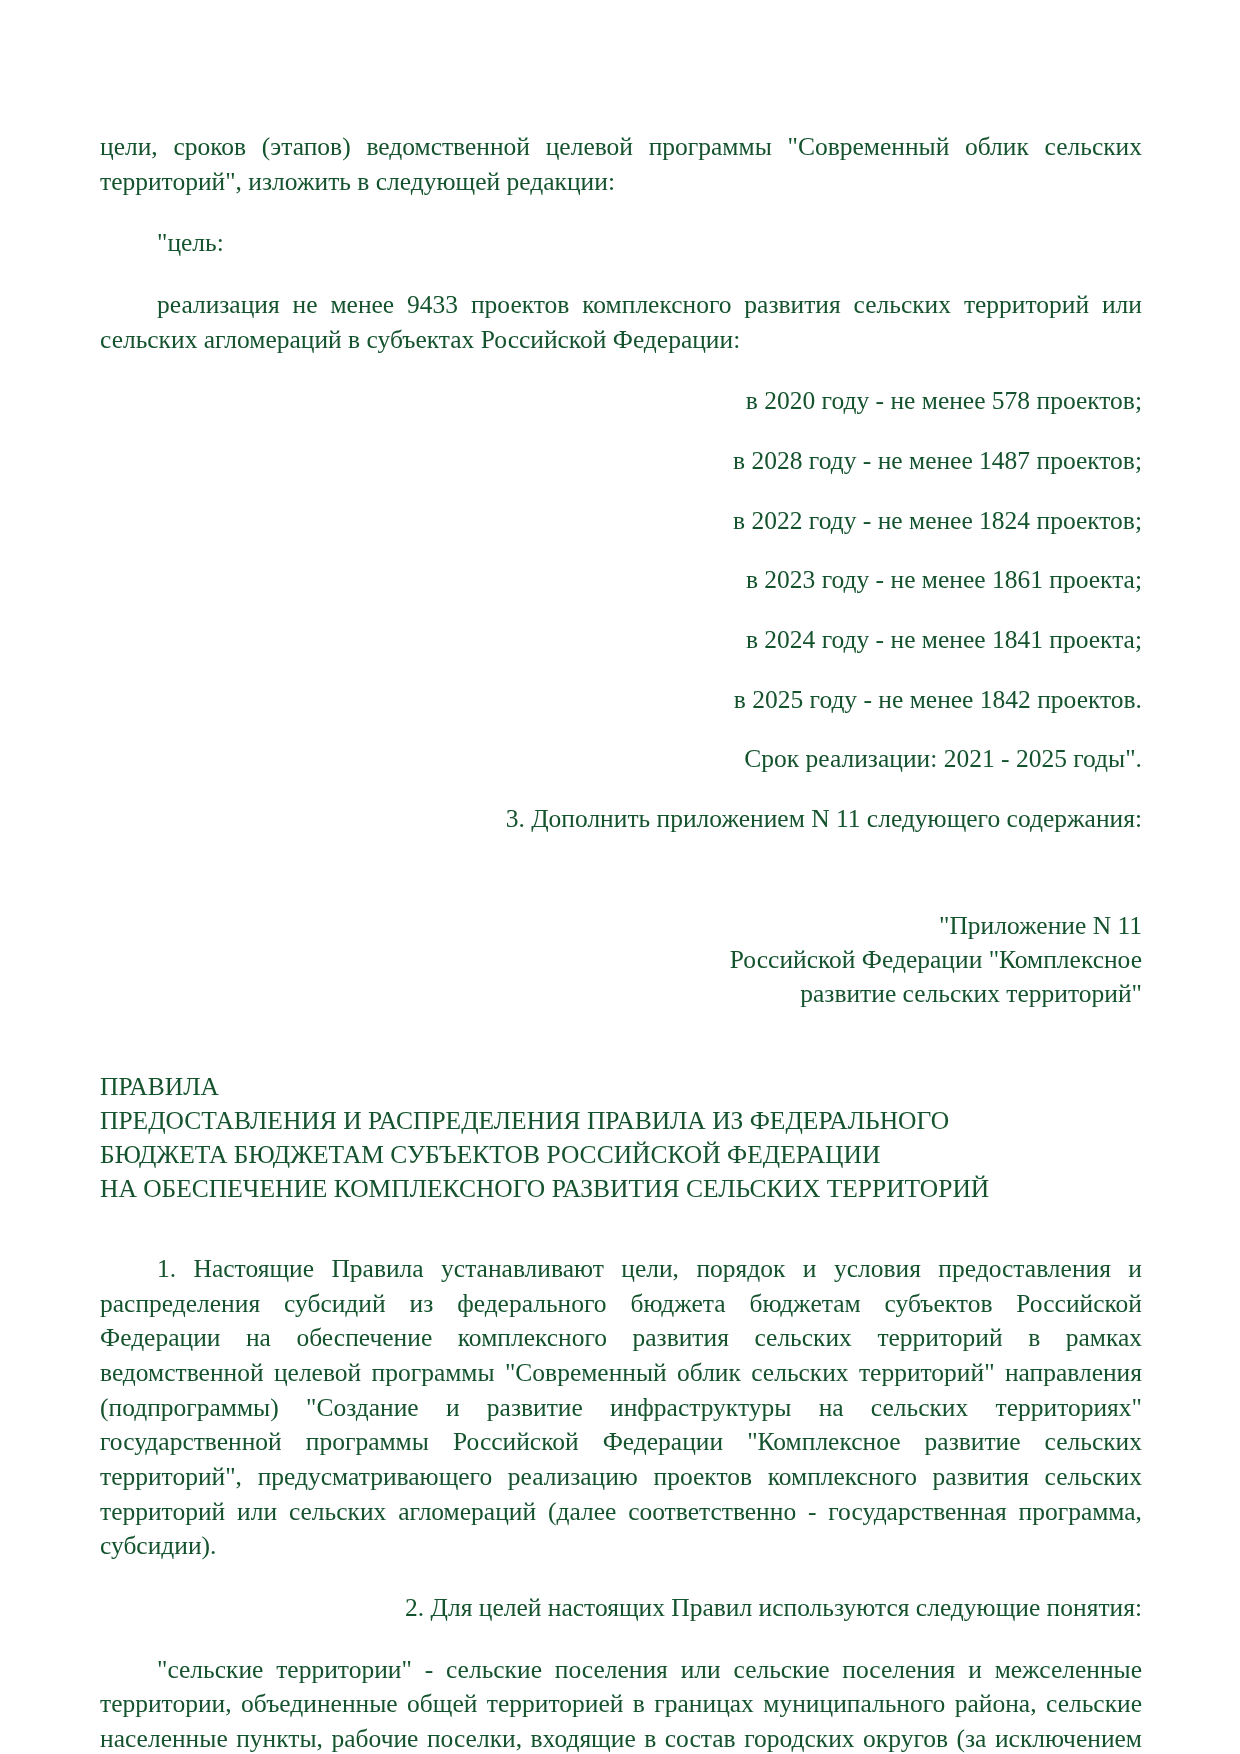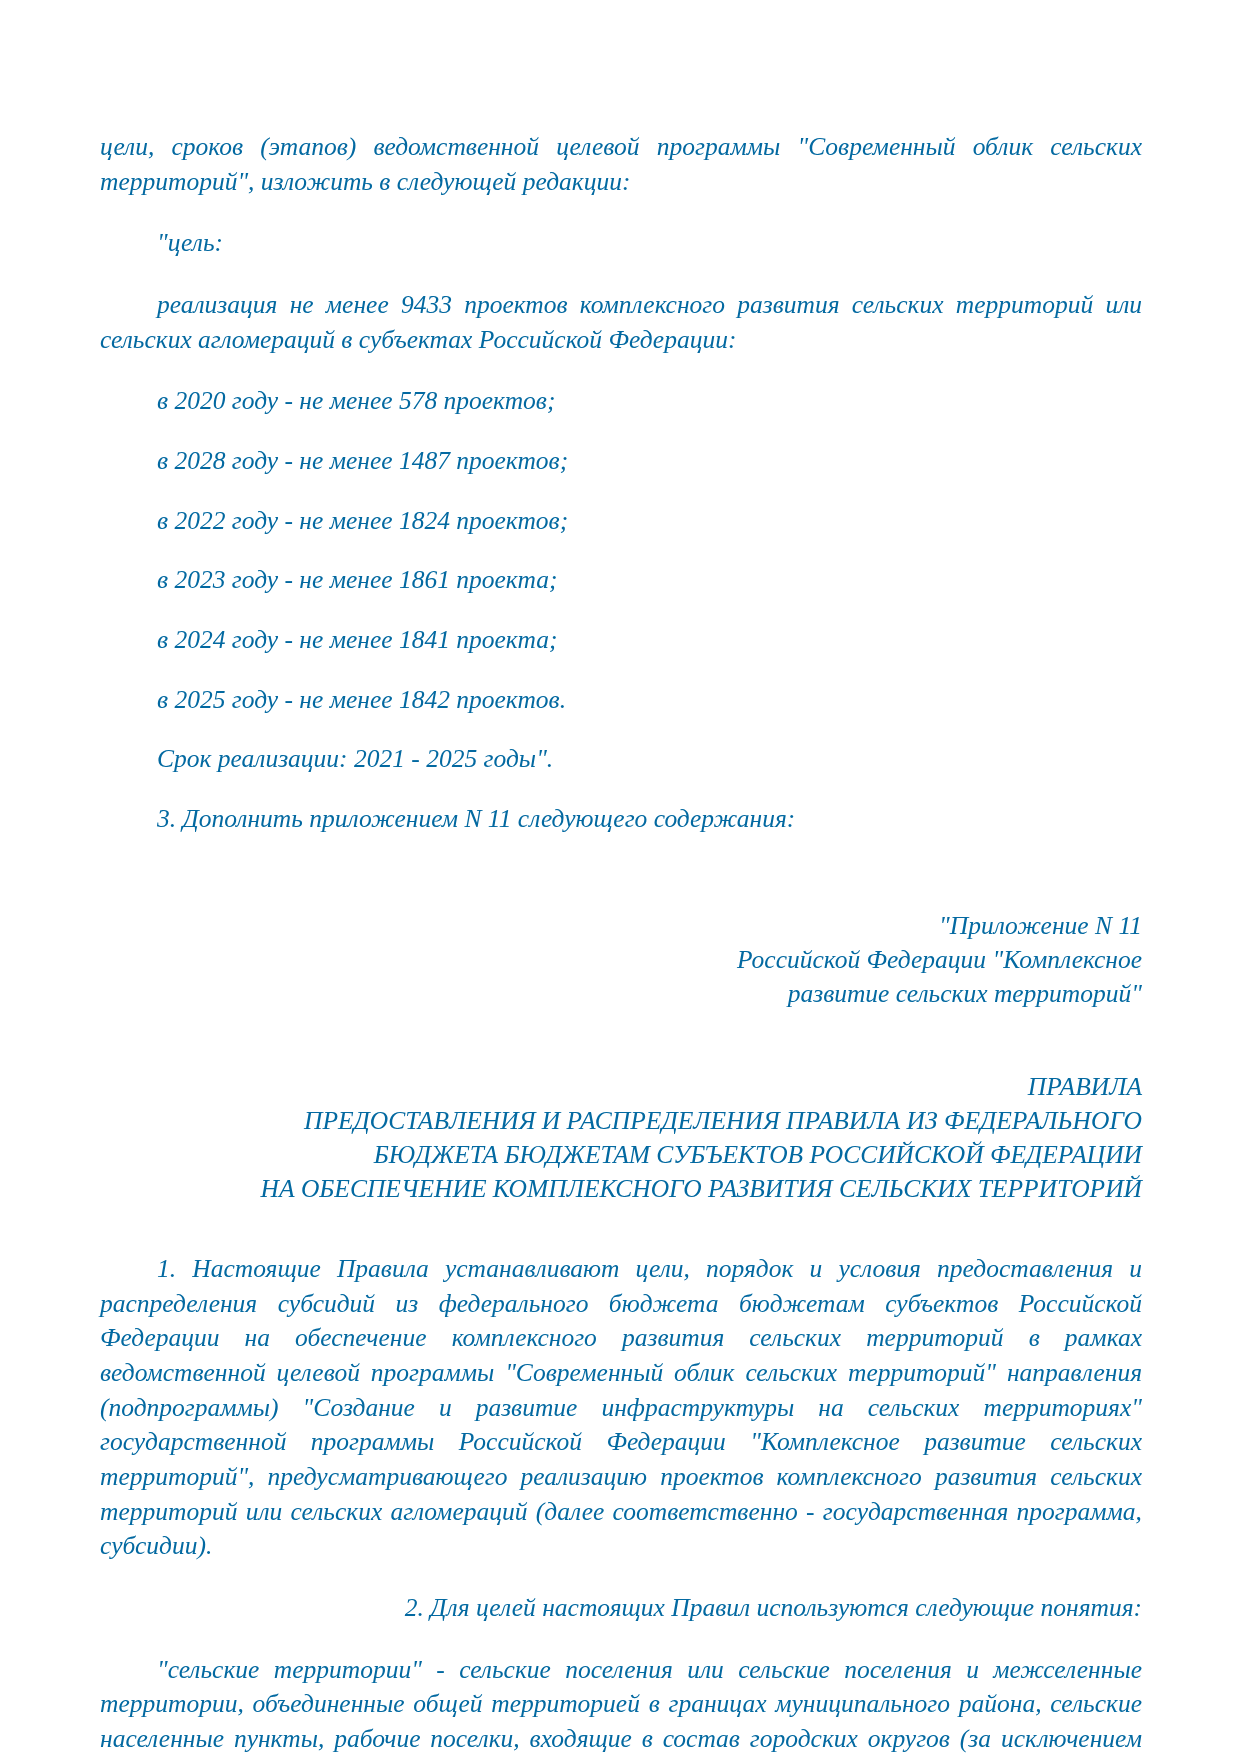--- a/index.html
+++ b/index.html
@@ -9,23 +9,22 @@
     background: #ffffff;
   }
   .page {
     position: relative;
     width: 1240px;
     height: 1754px;
     background: #ffffff;
     margin: 0 auto;
     box-sizing: border-box;
     font-family: "Liberation Serif", "DejaVu Serif", serif;
-    color: #0369a1;
+    color: #14532d;
     overflow: hidden;
-    font-style: italic;
   }
   .content {
     position: absolute;
     left: 100px;
     top: 130px;
     width: 1042px;
   }
   p {
     margin: 0;
     font-size: 25.5px;
@@ -41,33 +40,33 @@
   .indent {
     text-indent: 57px;
   }
   .gap-sm { height: 25px; }
   .gap-md { height: 27px; }
   .gap-lg { height: 46px; }
   .gap-xl { height: 60px; }
   .gap-xxl { height: 72px; }
 
   .year-line {
-    text-align: left;
+    text-align: right;
     text-indent: 57px;
   }
   .appendix-block {
     text-align: right;
     font-size: 25.5px;
     line-height: 1.33;
   }
   .appendix-block div {
     white-space: nowrap;
   }
   .doc-title {
-    text-align: right;
+    text-align: left;
     font-size: 25.5px;
     line-height: 1.33;
   }
   .doc-title div {
     white-space: nowrap;
   }
   .title-main {
     letter-spacing: 0px;
   }
   .title-wide {

